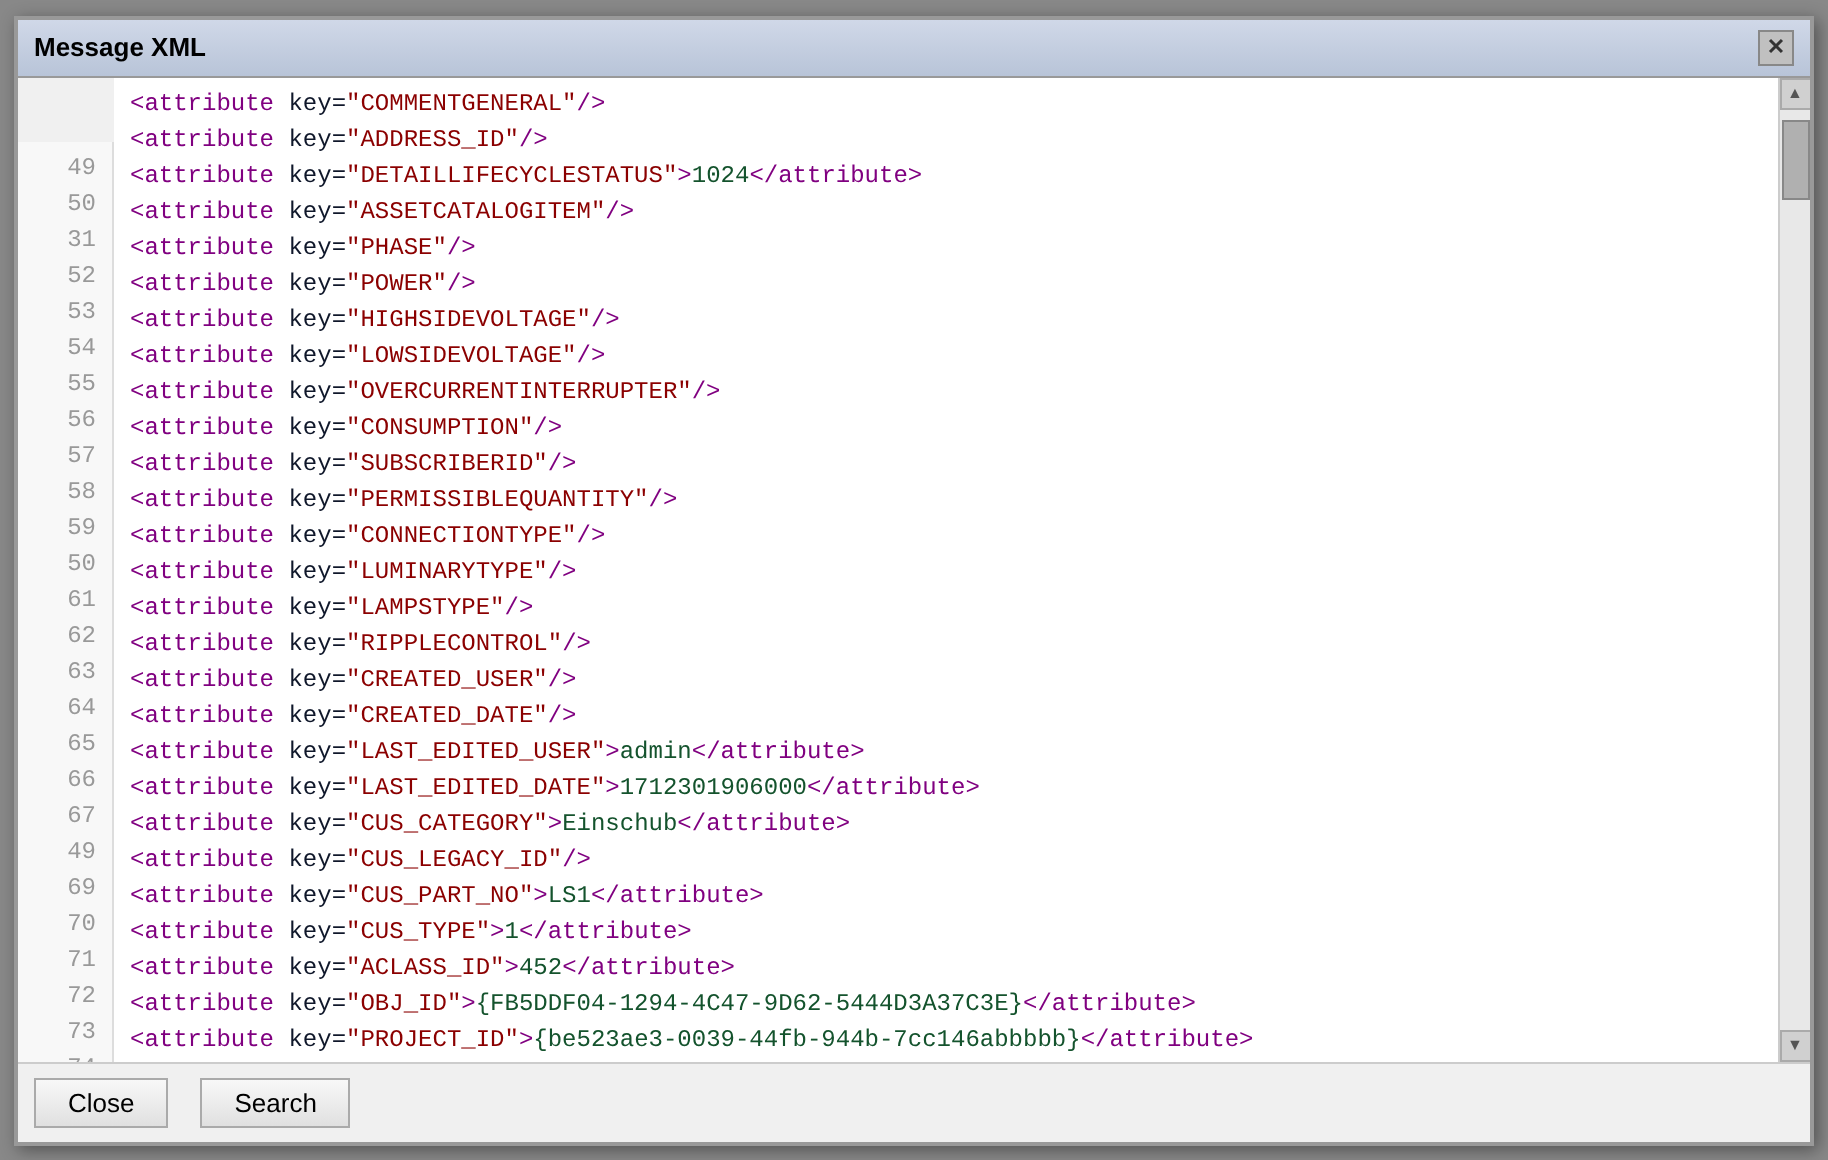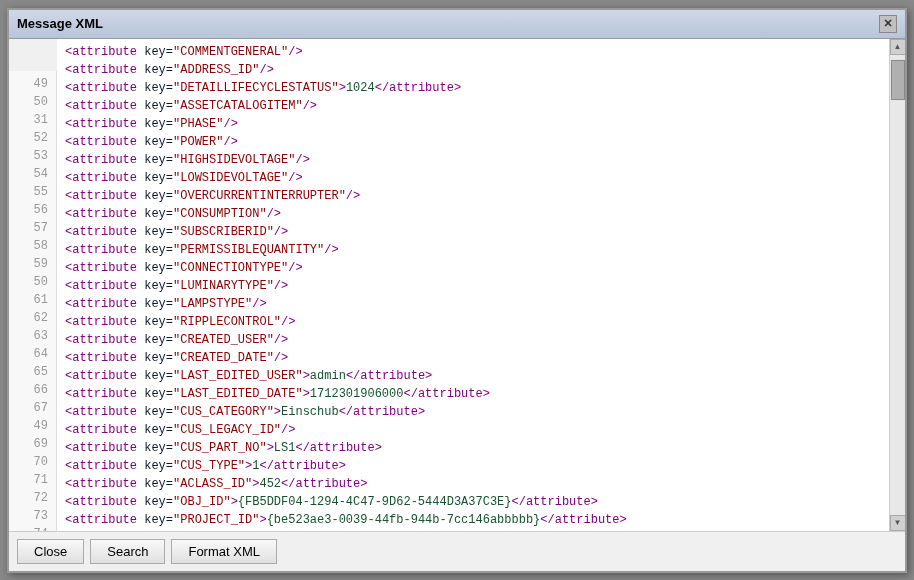--- a/index.html
+++ b/index.html
@@ -138,21 +138,21 @@
       background: #b0b0b0;
       border: 1px solid #888;
       cursor: pointer;
     }
 
     .footer {
       border-top: 1px solid #ccc;
       padding: 6px 8px;
       background: #f0f0f0;
       display: flex;
-      gap: 6px;
+      gap: 16px;
       align-items: center;
       flex-shrink: 0;
       height: 40px;
     }
 
     .footer-btn {
       padding: 4px 16px;
       background: linear-gradient(to bottom, #f8f8f8, #e0e0e0);
       border: 1px solid #aaa;
       cursor: pointer;
@@ -242,15 +242,14 @@
       <div class="scroll-track">
         <div class="scroll-thumb"></div>
       </div>
       <div class="scroll-btn">▼</div>
     </div>
   </div>
 
   <div class="footer">
     <button class="footer-btn">Close</button>
     <button class="footer-btn">Search</button>
-    <button class="footer-btn">Format XML</button>
   </div>
 </div>
 
 </body></html>

